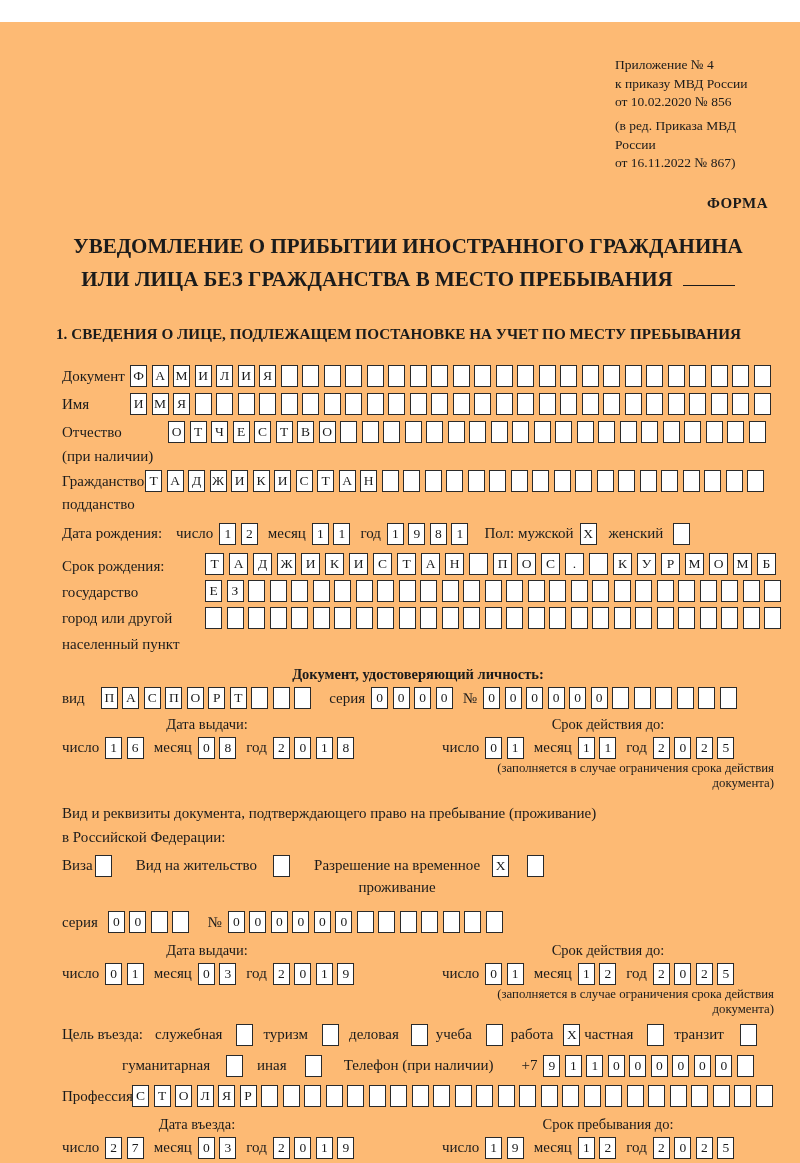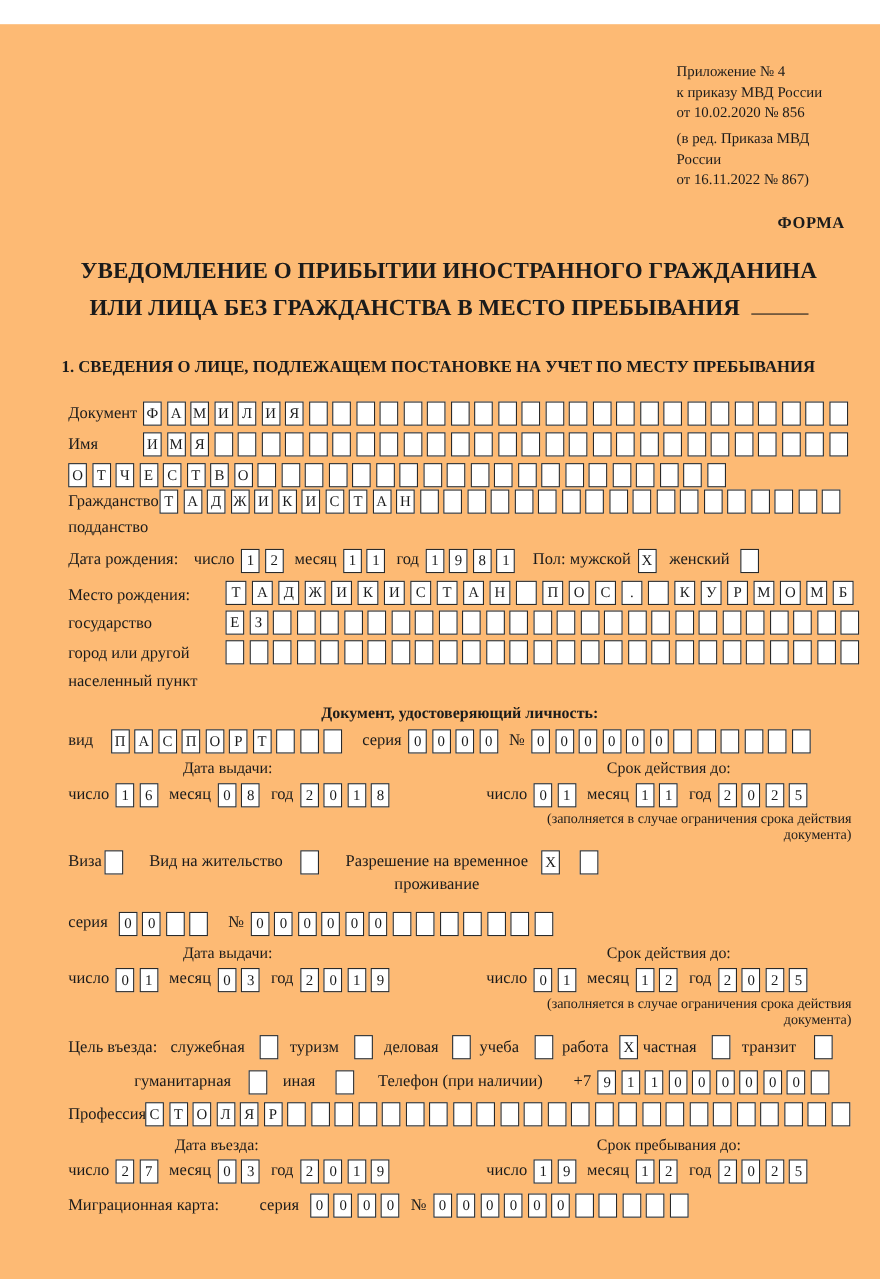--- a/index.html
+++ b/index.html
@@ -132,20 +132,24 @@
         <span class="box"></span>
         <span class="box"></span>
         <span class="box"></span>
         <span class="box"></span>
         <span class="box"></span>
         <span class="box"></span>
       </span>
   </div>
 
   <div class="frow">
+    <span class="lbl w106">
+      <span>Отчество</span><br>
+      <span>(при наличии)</span>
+    </span>
     <span class="boxes">
         <span class="box">О</span>
         <span class="box">Т</span>
         <span class="box">Ч</span>
         <span class="box">Е</span>
         <span class="box">С</span>
         <span class="box">Т</span>
         <span class="box">В</span>
         <span class="box">О</span>
         <span class="box"></span>
@@ -229,21 +233,21 @@
         <span class="box">1</span>
       </span>
     <span class="lbl" style="margin-left:6px;">Пол: мужской</span>
     <span class="box">X</span>
     <span class="lbl" style="margin-left:12px;margin-right:10px;">женский</span>
     <span class="box"></span>
   </div>
 
   <div class="frow" style="margin-top:7px;">
     <span class="lbl w143" style="line-height:1.75;">
-      <span>Место рождения:</span><br>
+      <span>Срок рождения:</span><br>
       <span>государство</span><br>
       <span>город или другой</span><br>
       <span>населенный пункт</span>
     </span>
     <span class="stack">
       <span class="boxes wide">
           <span class="box">Т</span>
           <span class="box">А</span>
           <span class="box">Д</span>
           <span class="box">Ж</span>
@@ -410,20 +414,24 @@
             <span class="box">2</span>
             <span class="box">0</span>
             <span class="box">2</span>
             <span class="box">5</span>
           </span>
       </div>
       <div class="note">(заполняется в случае ограничения срока действия документа)</div>
     </div>
   </div>
 
+  <div class="para">
+    <span>Вид и реквизиты документа, подтверждающего право на пребывание (проживание)</span><br>
+    <span>в Российской Федерации:</span>
+  </div>
 
   <div class="frow" style="margin-top:6px;">
     <span class="opt">
       <span class="optlbl">Виза</span>
       <span class="cwrap" style="margin-left:2px;margin-right:24px;"><span class="box"></span></span>
     </span>
     <span class="opt">
       <span class="optlbl">Вид на жительство</span>
       <span class="cwrap" style="margin-left:16px;margin-right:18px;"><span class="box"></span></span>
     </span>

